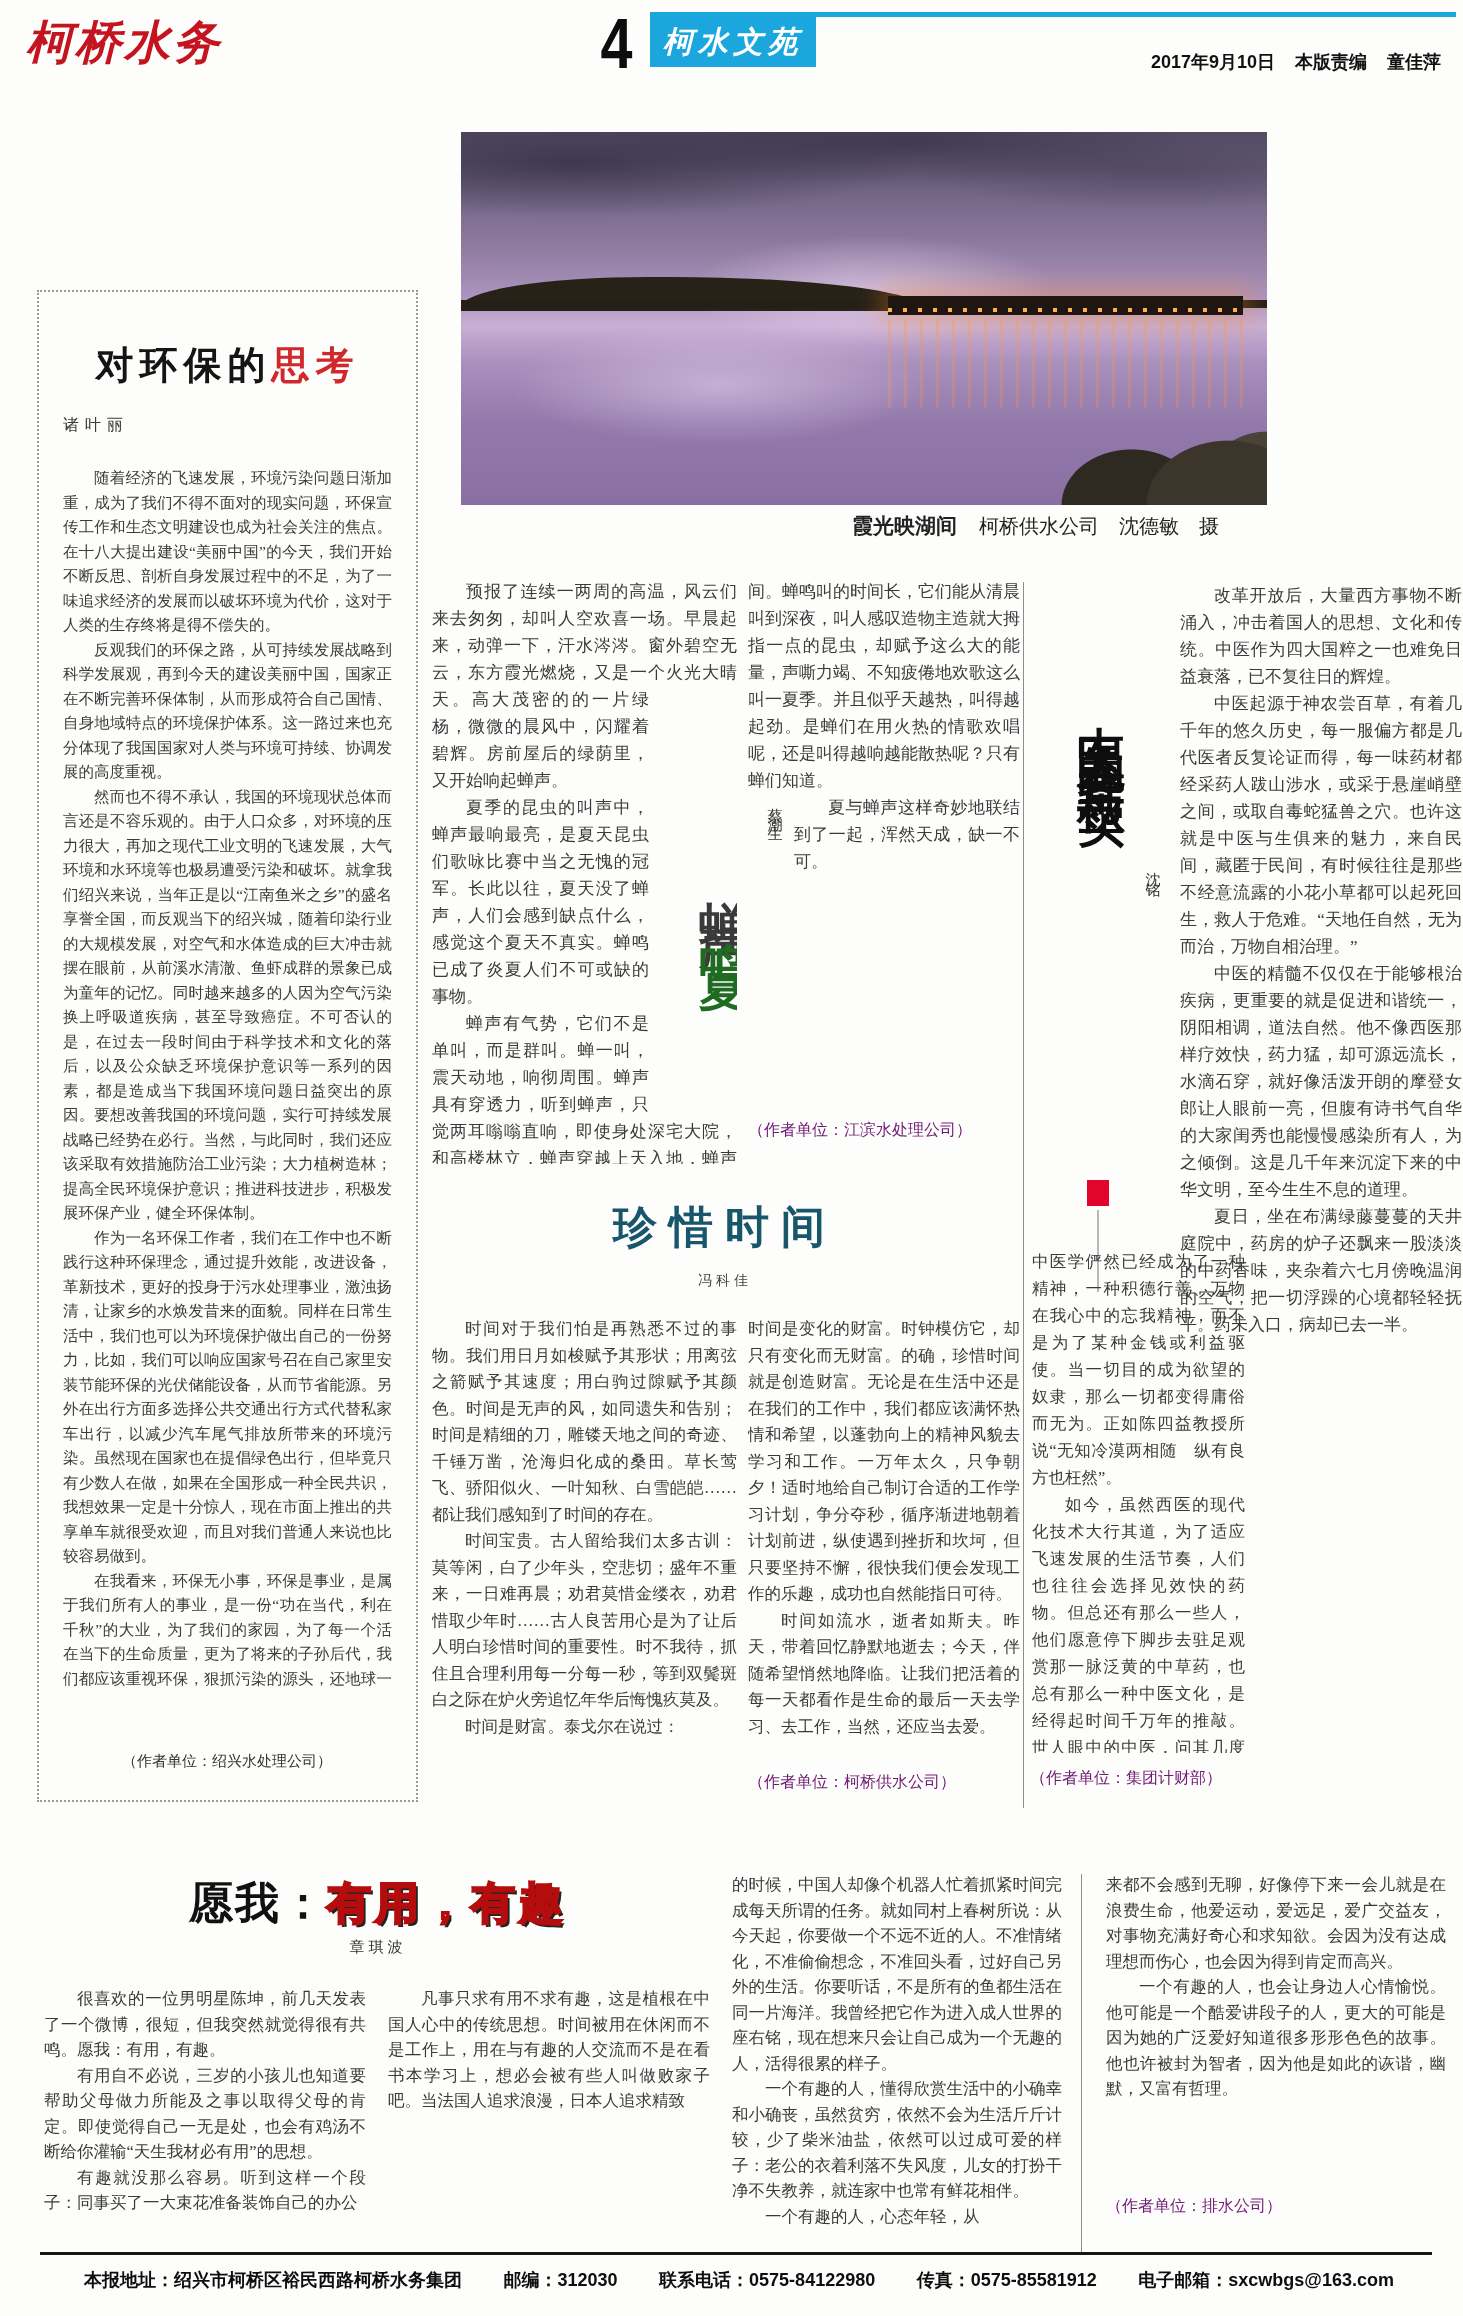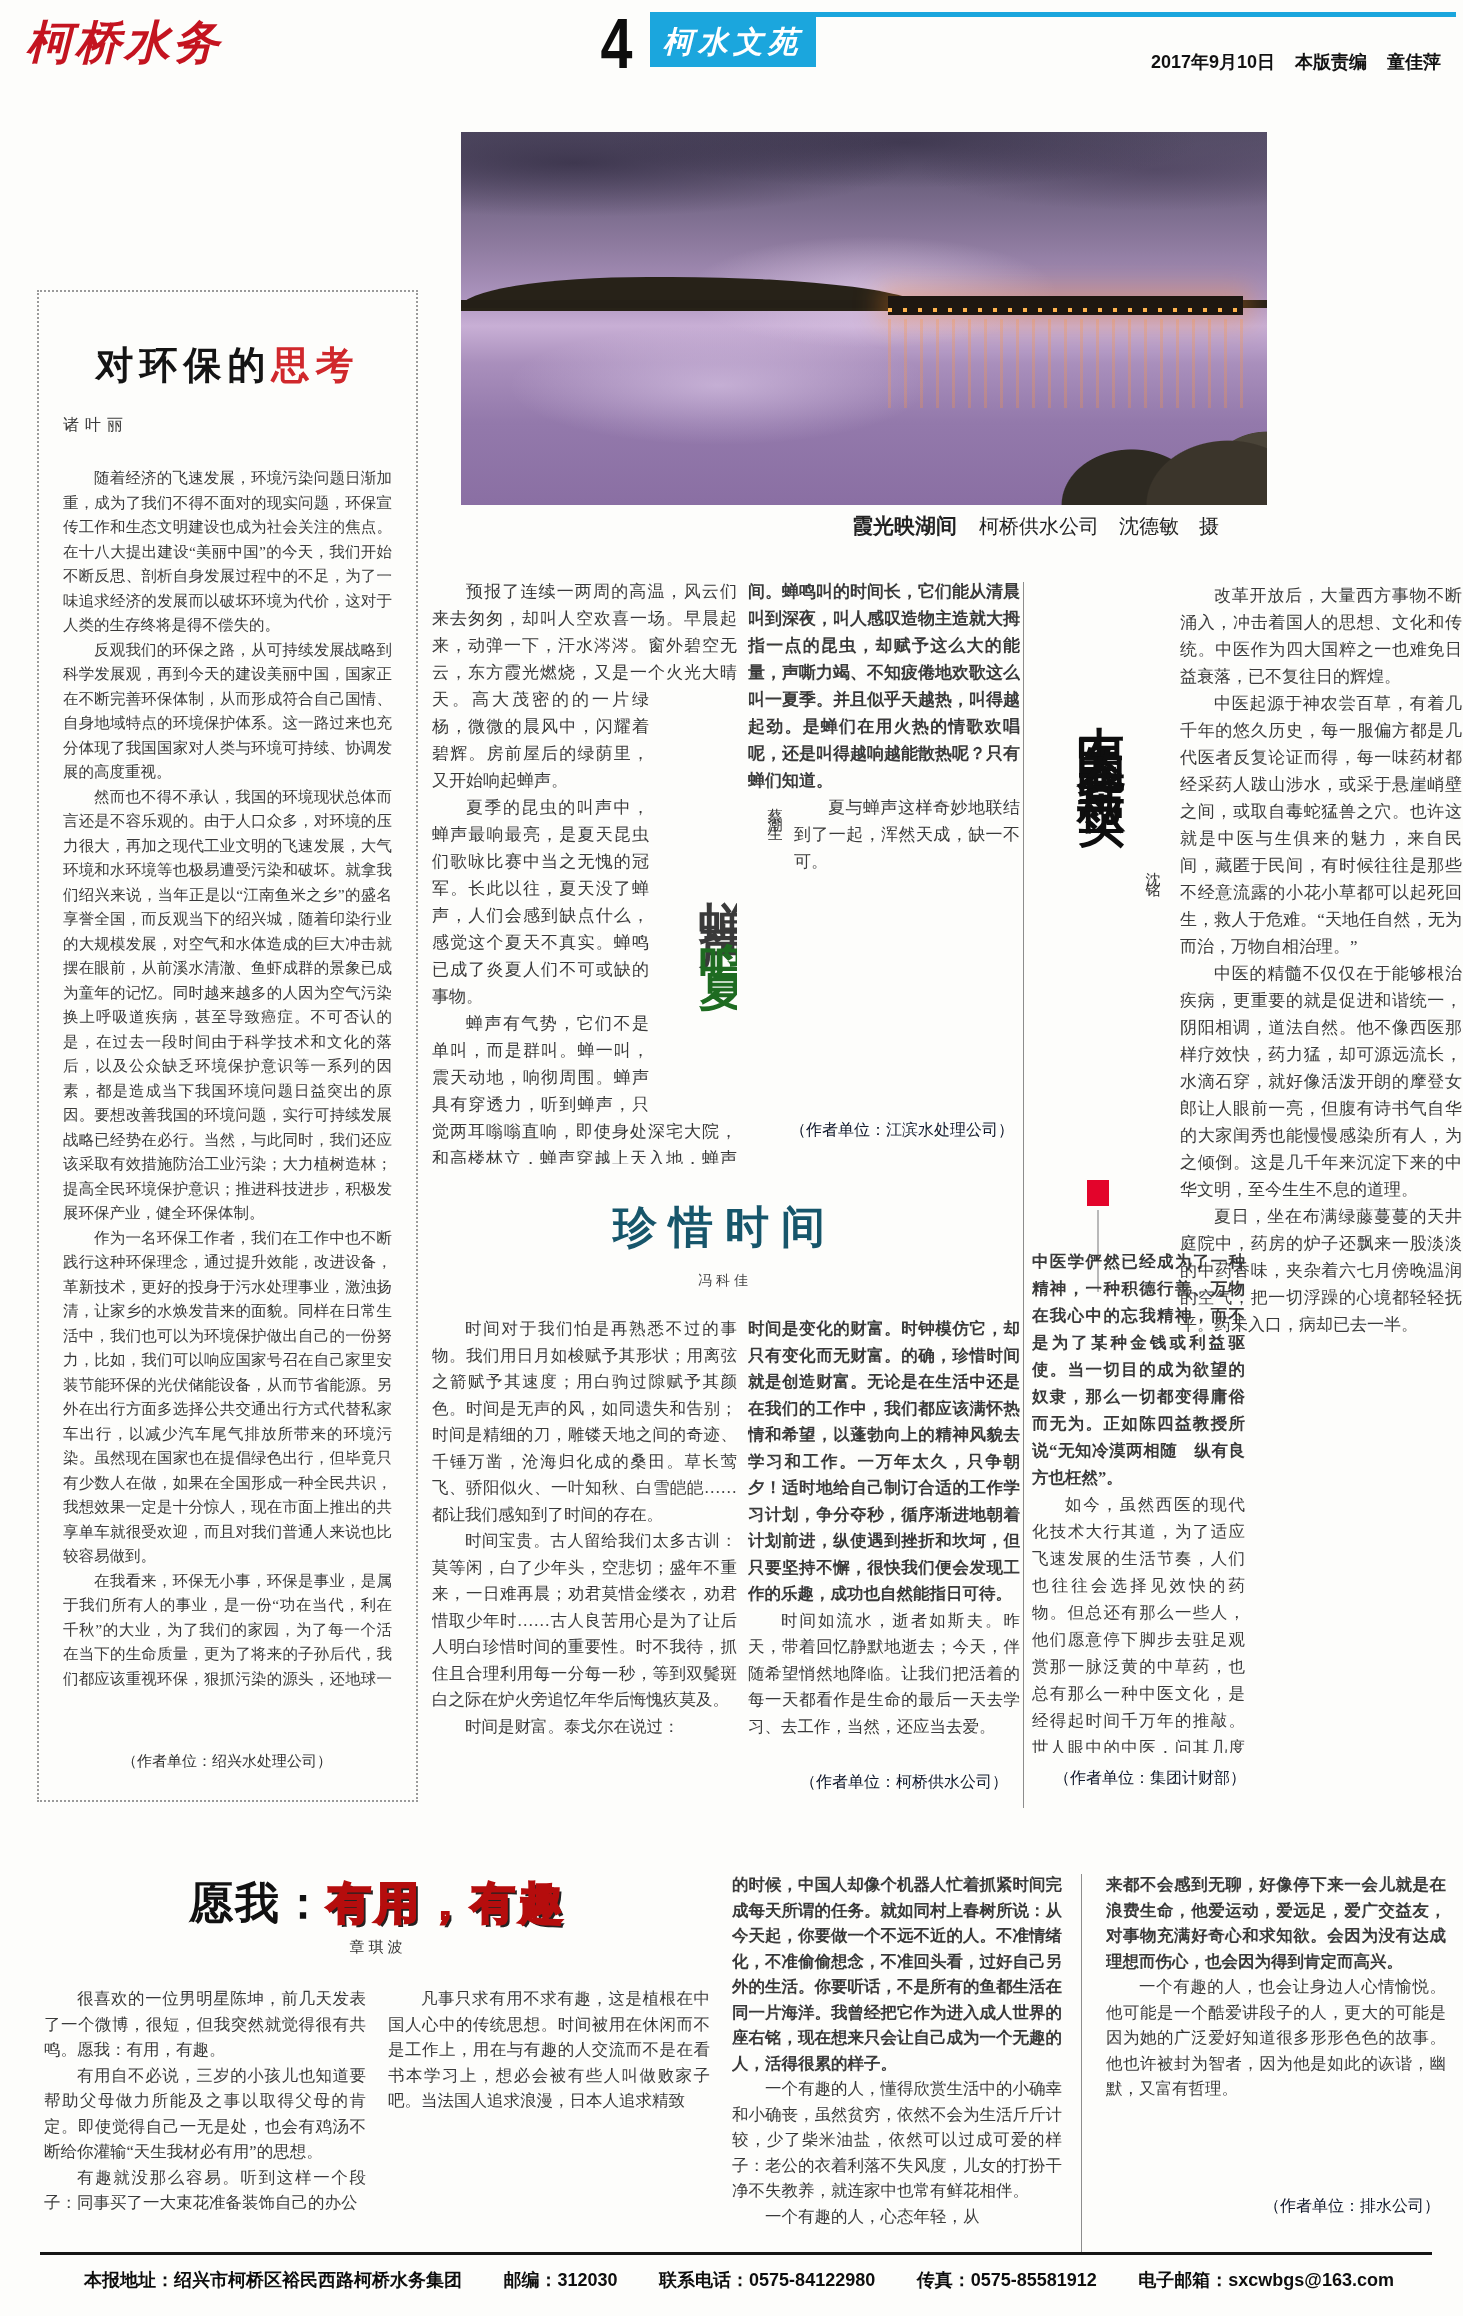--- a/index.html
+++ b/index.html
@@ -52,23 +52,23 @@
   .env-box{left:37px;top:290px;width:381px;height:1512px;border:2px dotted #9a9a9a;
            box-sizing:border-box;padding:0 24px;overflow:hidden;}
   .env-title{margin-top:48px;text-align:center;font-size:38px;font-weight:600;
              letter-spacing:6px;color:#141414;}
   .env-title .red{color:#d0282c;}
   .env-author{margin-top:24px;text-align:left;font-size:16px;letter-spacing:6px;color:#3c3c3c;}
   .env-text{margin-top:30px;font-size:15.5px;line-height:24.5px;height:1225px;overflow:hidden;}
   .env-byline{left:67px;top:1752px;width:320px;text-align:center;font-size:15px;color:#333;}
   
   .para{margin:0;text-indent:2em;text-align:justify;}
-  .cont{text-indent:0;font-weight:bold;}
+  .cont{text-indent:0;}
   .col{overflow:hidden;font-size:17px;line-height:27px;}
-  .byline{font-size:16px;color:#0f172a;text-align:right;}
+  .byline{font-size:16px;color:#701a75;text-align:left;}
   
   .cicada-a{left:432px;top:578px;width:305px;height:586px;}
   .cicada-b{left:748px;top:578px;width:272px;height:530px;}
   .fl-sp{float:right;width:0;height:118px;}
   .cicada-vtitle{float:right;clear:right;width:82px;height:420px;margin-left:6px;
       writing-mode:vertical-rl;text-orientation:upright;font-size:48px;font-weight:bold;
       letter-spacing:22px;text-align:center;}
   .cicada-vtitle .green{color:#1e6b21;}
   .fl-sp2{float:left;width:0;height:218px;}
   .cicada-vauthor{float:left;clear:left;width:40px;height:140px;margin-right:6px;

